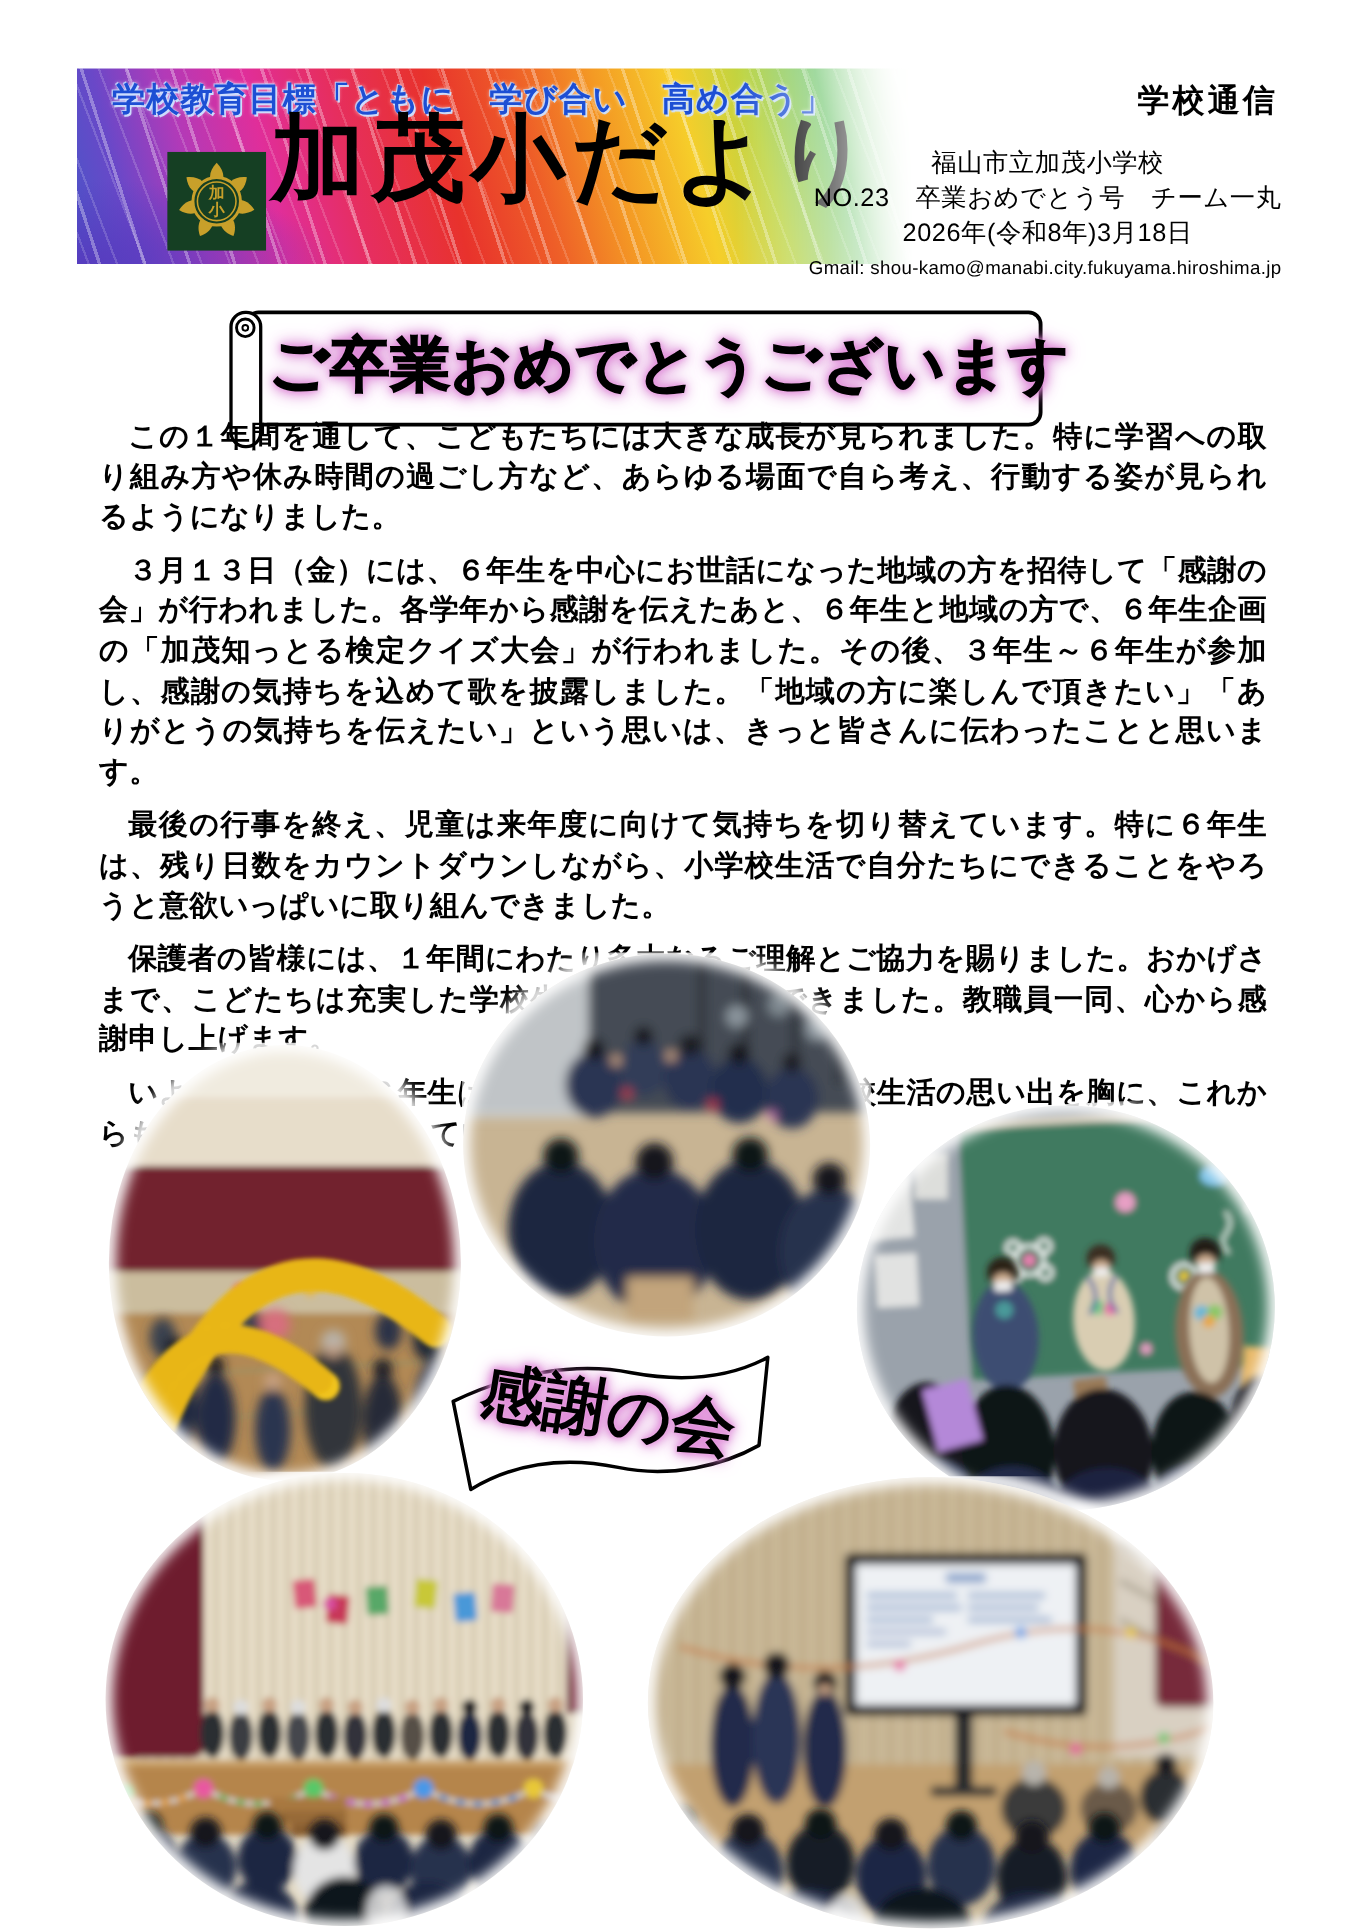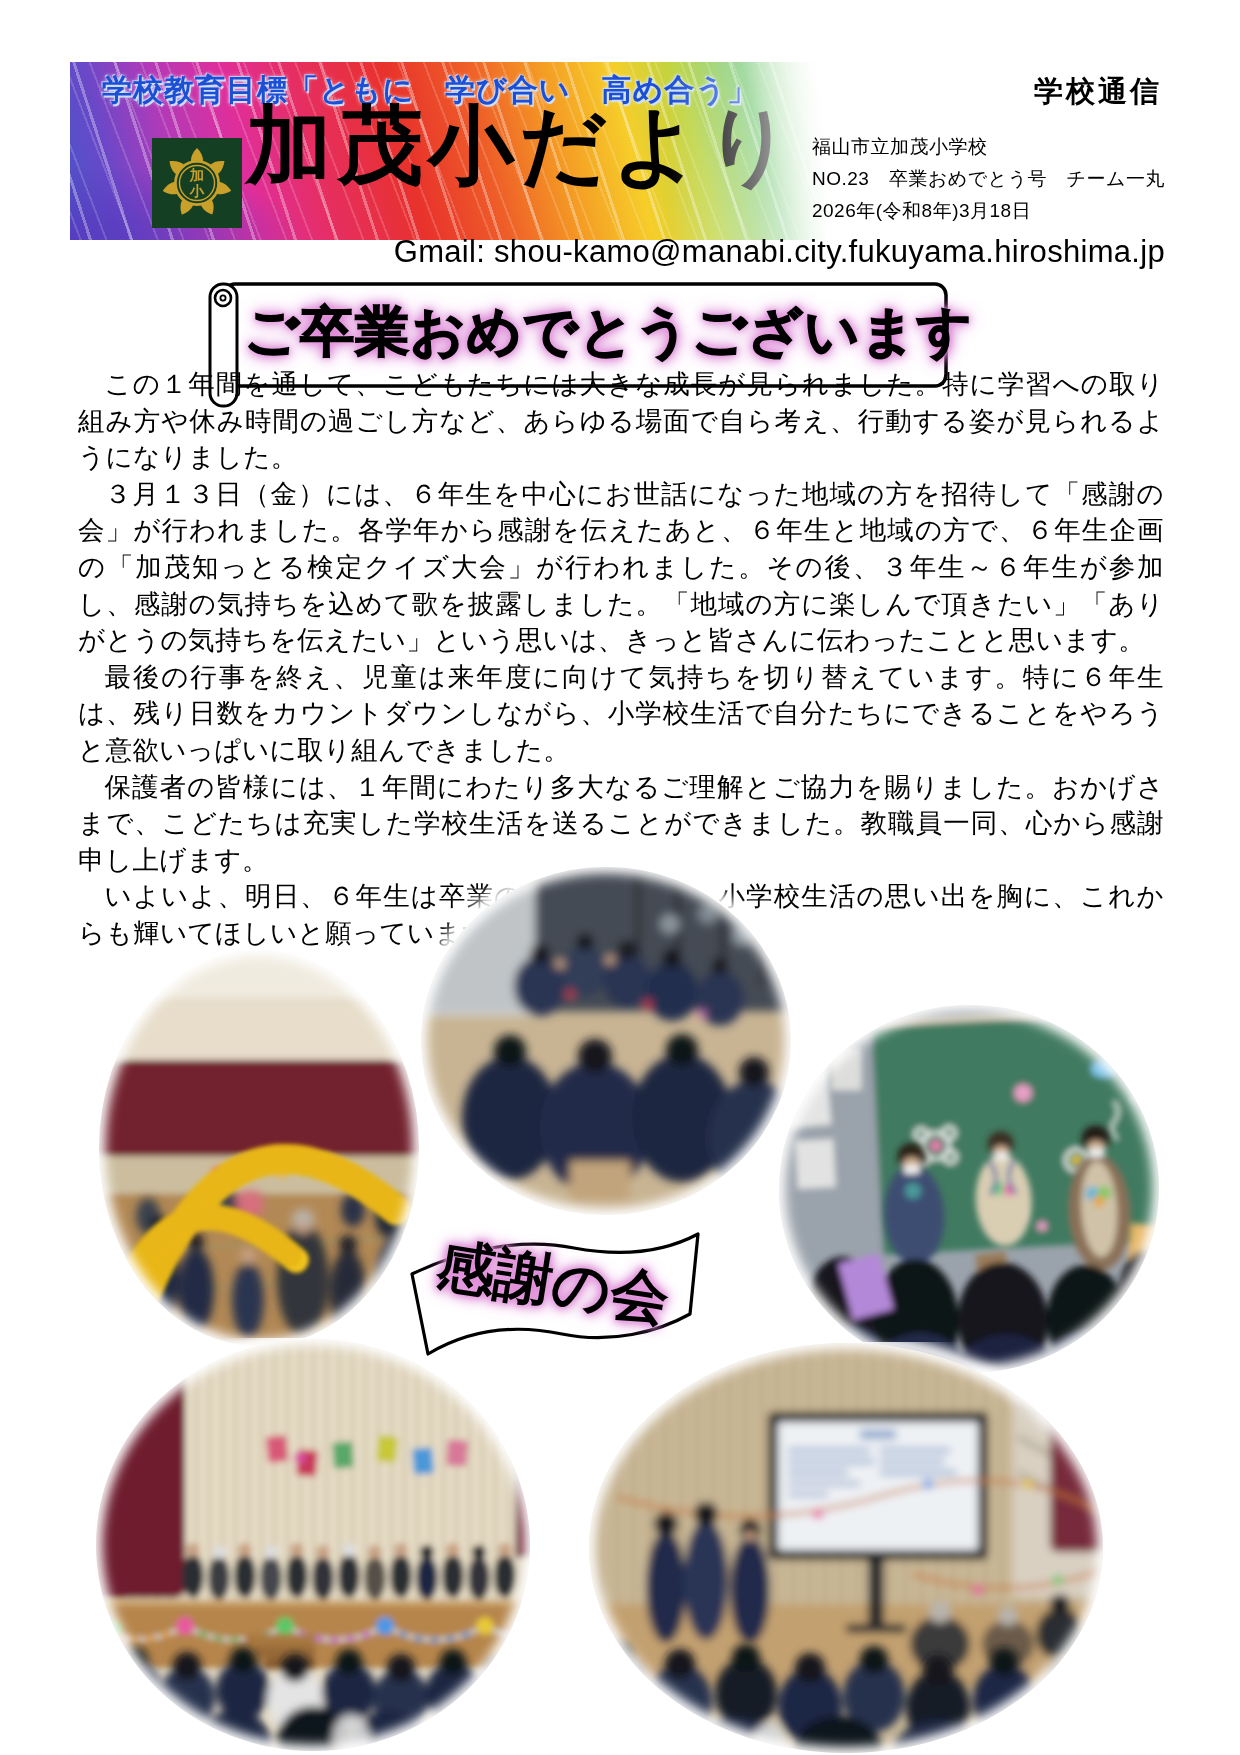--- a/index.html
+++ b/index.html
@@ -25,34 +25,34 @@
     white-space:nowrap;
     padding-left:24px;
   }
   .logo{position:absolute;left:82px;top:76px;width:90px;height:90px;}
   .big-title{
     position:absolute;left:176px;top:40px;font-size:86px;font-weight:900;letter-spacing:5px;
     color:#000;white-space:nowrap;line-height:1;
   }
   
   .tsushin{position:absolute;right:78px;top:72px;font-size:29px;font-weight:800;letter-spacing:3px;margin-left:16px;}
-  .info-block{position:absolute;right:75px;top:131px;text-align:left;font-size:19px;line-height:32px;letter-spacing:.5px;white-space:nowrap;}
-  .email-line{position:absolute;right:75px;top:234px;font-size:31px;letter-spacing:.3px;white-space:nowrap;}
+  .info-block{position:absolute;right:75px;top:131px;text-align:center;font-size:23px;line-height:32px;letter-spacing:.5px;white-space:nowrap;}
+  .email-line{position:absolute;right:75px;top:234px;font-size:17px;letter-spacing:.3px;white-space:nowrap;}
   
   .scroll-wrap{position:absolute;left:204px;top:270px;width:750px;height:148px;}
   .scroll-wrap svg{position:absolute;left:0;top:0;}
   .headline{
     position:absolute;left:40px;top:26px;width:692px;text-align:left;
     font-size:54px;font-weight:900;letter-spacing:1px;color:#000;white-space:nowrap;
     -webkit-text-stroke:1.5px #000;
     text-shadow:0 0 2px #f2b8ea,0 0 5px #e794df,0 0 9px #dd7fd6,0 0 14px #d878d0,0 0 18px #d27ace;
   }
   
   .body-text{position:absolute;left:78px;top:366px;width:1086px;font-size:26.5px;line-height:36.6px;text-align:justify;letter-spacing:.4px;}
-  .body-text p{margin:0;text-indent:1em;}
+  .body-text p{margin:12px;text-indent:1em;font-weight:bold;}
   
   .photo{position:absolute;}
   .photo-rot{transform:rotate(-3deg);}
   .flag-wrap{position:absolute;left:396px;top:1226px;width:316px;height:140px;z-index:10;}
   .flag-wrap svg{position:absolute;left:0;top:0;}
   .flag-text{
     position:absolute;left:28px;top:18px;width:258px;text-align:center;transform:rotate(9deg);
     font-size:58px;font-weight:900;color:#000;white-space:nowrap;
     text-shadow:0 0 2px #f0b2e8,0 0 6px #e38ddc,0 0 11px #da7cd3,0 0 16px #d374cc;
   }

